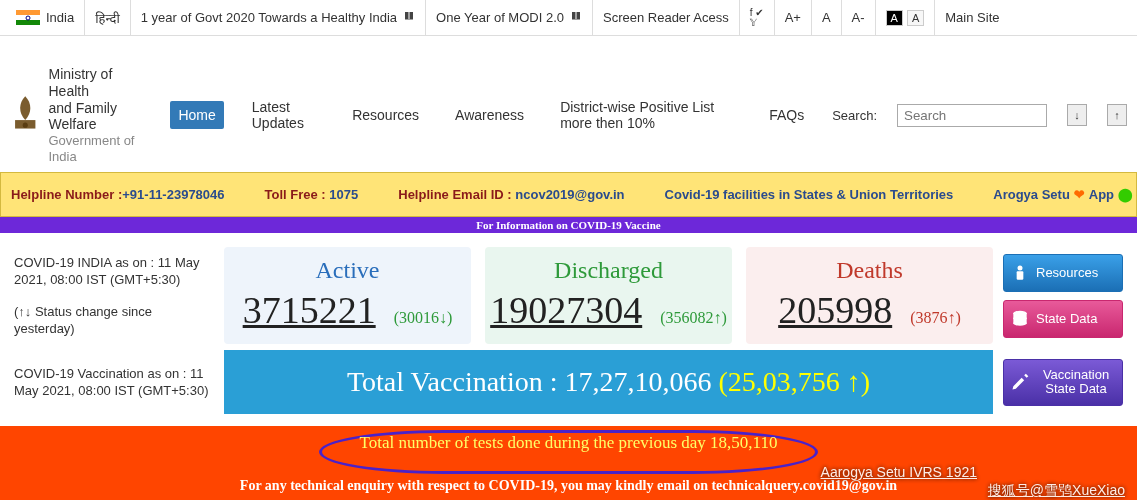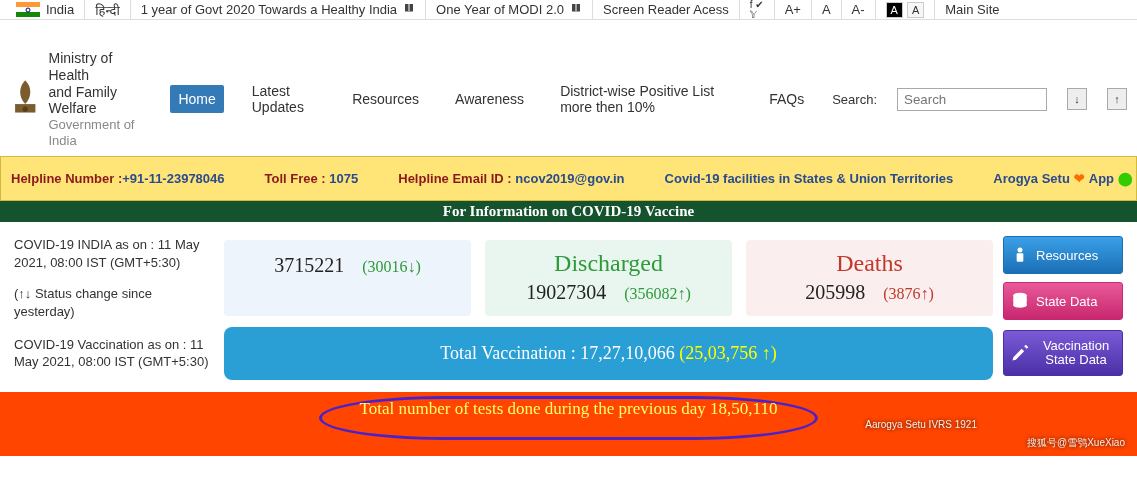--- a/index.html
+++ b/index.html
@@ -1,17 +1,17 @@
 <!DOCTYPE html>
 <html><head>
 <meta charset="utf-8">
 <style>
   * { box-sizing: border-box; margin: 0; padding: 0; }
   body { font-family: Arial, Helvetica, sans-serif; font-size: 13px; color: #333; background:#fff; width:1137px; }
-  .topbar { display:flex; align-items:flex-start; border-bottom:1px solid #ddd; height:20px; padding:0 6px; }
+  .topbar { display:flex; align-items:flex-start; border-bottom:1px solid #ddd; height:36px; padding:0 6px; }
   .topbar .cell { border-right:1px solid #ddd; padding:0 10px; height:100%; display:flex; align-items:center; gap:6px; white-space:nowrap; }
   .topbar .cell:last-child { border-right:none; }
   .flag { width:24px; height:16px; position:relative; overflow:hidden; display:inline-block; }
   .flag .s { position:absolute; left:0; right:0; height:33.33%; }
   .flag .o { top:0; background:#FF9933; }
   .flag .w { top:33.33%; background:#fff; }
   .flag .g { top:66.66%; background:#138808; }
   .flag .c { position:absolute; top:50%; left:50%; width:5px; height:5px; border:1px solid #000080; border-radius:50%; transform:translate(-50%,-50%); }
   .book-icon svg { width:12px; height:12px; fill:#444; }
   .social { display:flex; flex-direction:column; font-size:10px; line-height:1; }
@@ -26,44 +26,44 @@
   .nav { display:flex; align-items:center; gap:20px; }
   .nav a { color:#333; text-decoration:none; padding:6px 8px; font-size:14px; }
   .nav a.active { background:#337ab7; color:#fff; border-radius:2px; }
   .searchwrap { display:flex; align-items:center; gap:20px; margin-left:auto; }
   .searchwrap input { width:150px; padding:3px 6px; border:1px solid #aaa; }
   .arrowbtn { border:1px solid #aaa; background:#eee; width:20px; height:22px; display:flex; align-items:center; justify-content:center; font-size:11px;}
   .yellowbar { background:#FFE477; border:1px solid #d4b93f; padding:14px 10px; display:flex; gap:40px; align-items:center; font-size:13px; color:#8a1a1a; font-weight:bold; }
   .yellowbar .seg { white-space:nowrap; }
   .yellowbar .lbl { color:#8a1a1a; }
   .yellowbar .blue { color:#2a4b8d; font-weight:bold; }
-  .orangebar { background:#14532d; color:#fff; text-align:center; padding:2px 16px; font-size:15px; font-weight:bold; font-family:"Times New Roman",serif; }
+  .orangebar { background:#6d28d9; color:#fff; text-align:center; padding:2px 16px; font-size:11px; font-weight:bold; font-family:"Times New Roman",serif; }
   .orangebar2 { background:#FF4500; color:#fff; text-align:center; padding:4px 0 12px; font-size:14px; font-family:"Times New Roman",serif; position:relative; }
   .orangebar2 .tests { color:#ffff66; font-size:17px; display:inline-block; padding:0 8px; }
   .orangebar2 .ring { border:3px solid #4a22c9; border-radius:50%/100%; padding:0 30px; display:inline-block; height:44px; line-height:20px; margin-bottom:4px;}
   .dashboard { display:flex; gap:10px; padding:14px 14px 6px 14px; align-items:center; }
   .left-info { width:200px; font-size:13px; color:#333; line-height:1.35; }
   .left-info .gap { height:14px; }
   .stats { display:flex; gap:14px; flex:1; }
   .card { flex:1; border-radius:4px; text-align:center; padding:10px 0 12px; font-family:"Times New Roman",serif; }
   .card .title { font-size:24px; }
-  .card .big { font-size:20px; font-weight:normal; display:inline-block; margin-top:4px;}
+  .card .big { font-size:38px; font-weight:normal; display:inline-block; margin-top:4px;text-decoration:underline;}
   .card .delta { font-size:16px; margin-left:18px; }
   .c-active { background:#eef4fb; } .c-active .title{color:#2a6ebb;} .c-active .big{color:#222;} .c-active .delta{color:#2e9a3a;}
   .c-disch { background:#e9f6ef; } .c-disch .title{color:#2e9a3a;} .c-disch .big{color:#222;} .c-disch .delta{color:#2e9a3a;}
   .c-death { background:#fbeeee; } .c-death .title{color:#c0392b;} .c-death .big{color:#222;} .c-death .delta{color:#c0392b;}
   .rightbtns { width:120px; display:flex; flex-direction:column; gap:8px; }
   .rbtn { background:linear-gradient(#3aa0e8,#1b6fb5); color:#fff; border-radius:3px; padding:8px 6px; font-size:13px; text-align:center; display:flex; align-items:center; gap:6px; border:1px solid #1b6fb5; }
   .rbtn.pink { background:linear-gradient(#e85a9a,#c9276f); border-color:#c9276f;}
   .rbtn.purple { background:linear-gradient(#7b5ad6,#4a30a7); border-color:#4a30a7; flex-direction:row; }
   .rbtn .ico { width:20px; height:20px; flex-shrink:0; }
   .vaccrow { display:flex; gap:10px; padding:0 14px 12px 14px; align-items:center; }
-  .vaccbox { flex:1; background:#2a9fd6; border-radius:8px; color:#fff; padding:16px 2px; text-align:center; font-family:"Times New Roman",serif; font-size:18px; }
+  .vaccbox { flex:1; background:#2a9fd6; border-radius:0; color:#fff; padding:16px 2px; text-align:center; font-family:"Times New Roman",serif; font-size:28px; }
   .vaccbox .y { color:#ffff00; }
-  .footer-overlay { position:absolute; right:12px; bottom:6px; color:#fff; font-size:10px; opacity:.9; text-shadow:0 0 4px #000; font-family:sans-serif;}
+  .footer-overlay { position:absolute; right:12px; bottom:6px; color:#fff; font-size:14px; opacity:.9; text-shadow:0 0 4px #000; font-family:sans-serif;text-decoration:underline;}
   .tech { font-weight:bold; }
 </style>
 </head>
 <body>
 
 <div class="topbar">
   <div class="cell">
     <span class="flag">
         <span class="s o"></span>
         <span class="s w"></span>
@@ -160,20 +160,21 @@
 <div class="orangebar">For Information on COVID-19 Vaccine</div>
 
 <div class="dashboard">
   <div class="left-info">
     <div>COVID-19 INDIA as on : 11 May 2021, 08:00 IST (GMT+5:30)</div>
     <div class="gap"></div>
     <div>(↑↓ Status change since yesterday)</div>
   </div>
   <div class="stats">
     <div class="card c-active">
+      <div class="title">Active</div>
       <div><span class="big">3715221</span><span class="delta">(30016↓)</span></div>
     </div>
     <div class="card c-disch">
       <div class="title">Discharged</div>
       <div><span class="big">19027304</span><span class="delta">(356082↑)</span></div>
     </div>
     <div class="card c-death">
       <div class="title">Deaths</div>
       <div><span class="big">205998</span><span class="delta">(3876↑)</span></div>
     </div>
@@ -210,15 +211,16 @@
       <svg class="ico" viewBox="0 0 24 24" fill="#fff">
           <path d="M3 21l4-1 10-10-3-3L4 17zM17 4l3 3 2-2-3-3z"></path>
         </svg>
       <span style="text-align:center;line-height:1.1;">Vaccination State Data</span>
     </div>
   </div>
 </div>
 
 <div class="orangebar2">
   <span class="ring"><span class="tests">Total number of tests done during the previous day 18,50,110</span></span><br>
+  <span class="tech">For any technical enquiry with respect to COVID-19, you may kindly email on technicalquery.covid19@gov.in</span>
   <span class="footer-overlay" style="right:160px; bottom:26px;">Aarogya Setu IVRS   1921</span>
   <span class="footer-overlay">搜狐号@雪鸮XueXiao</span>
 </div>
 
 </body></html>

